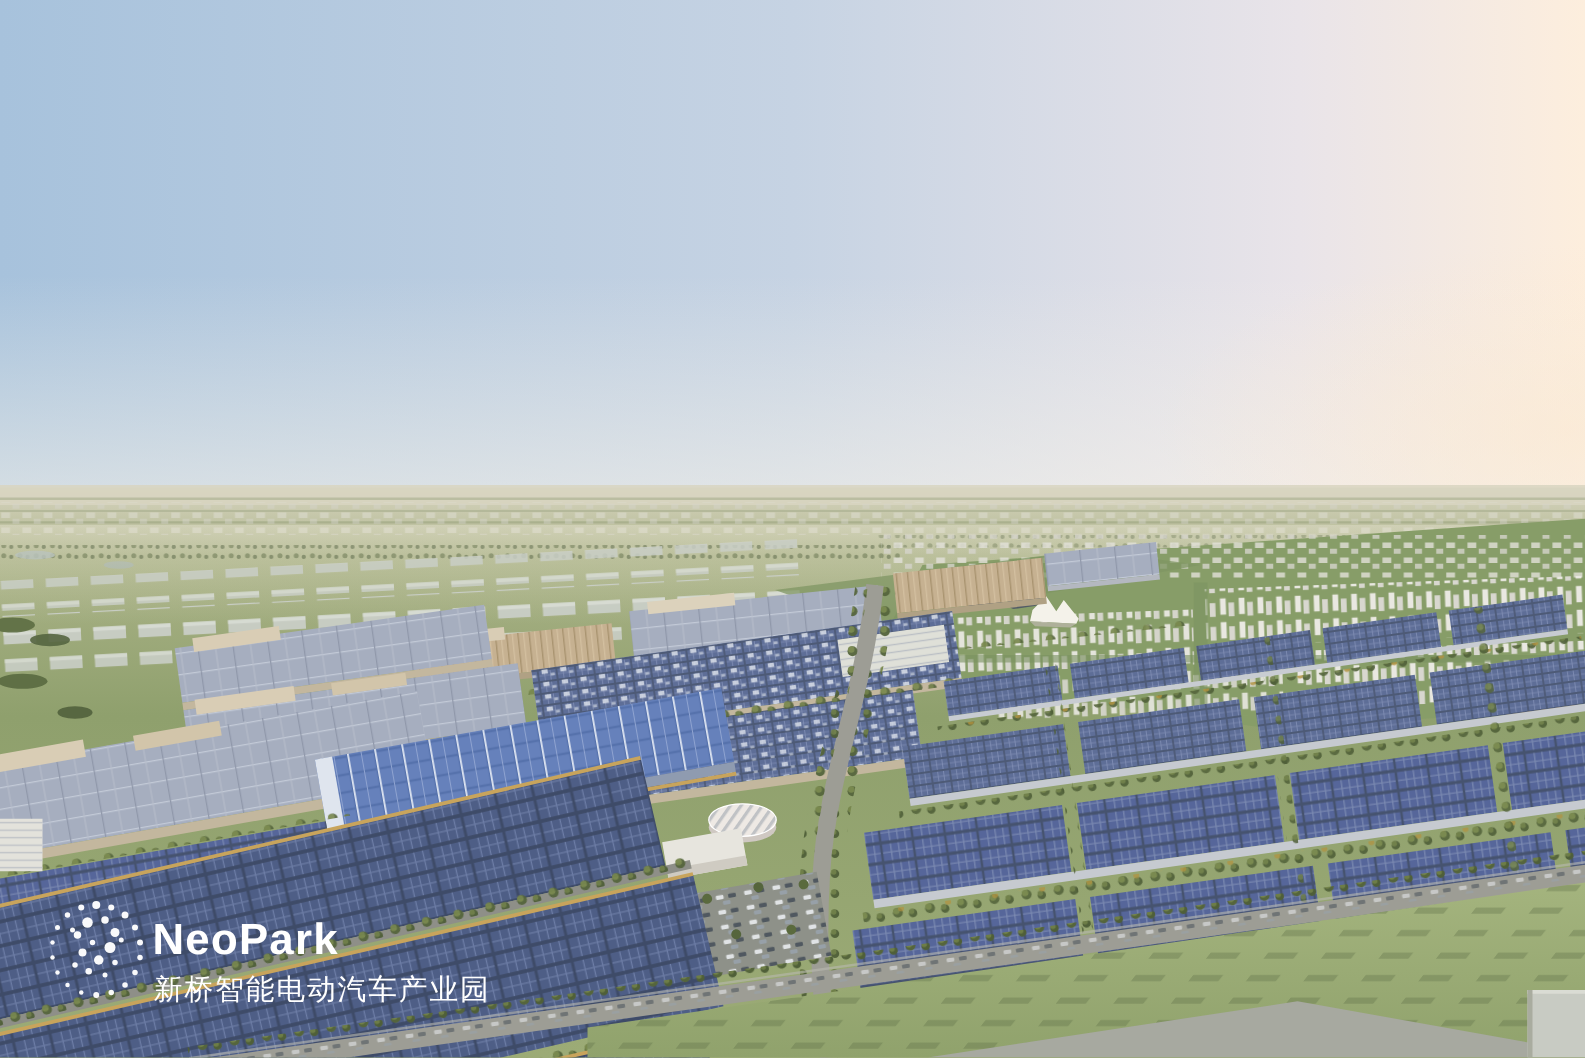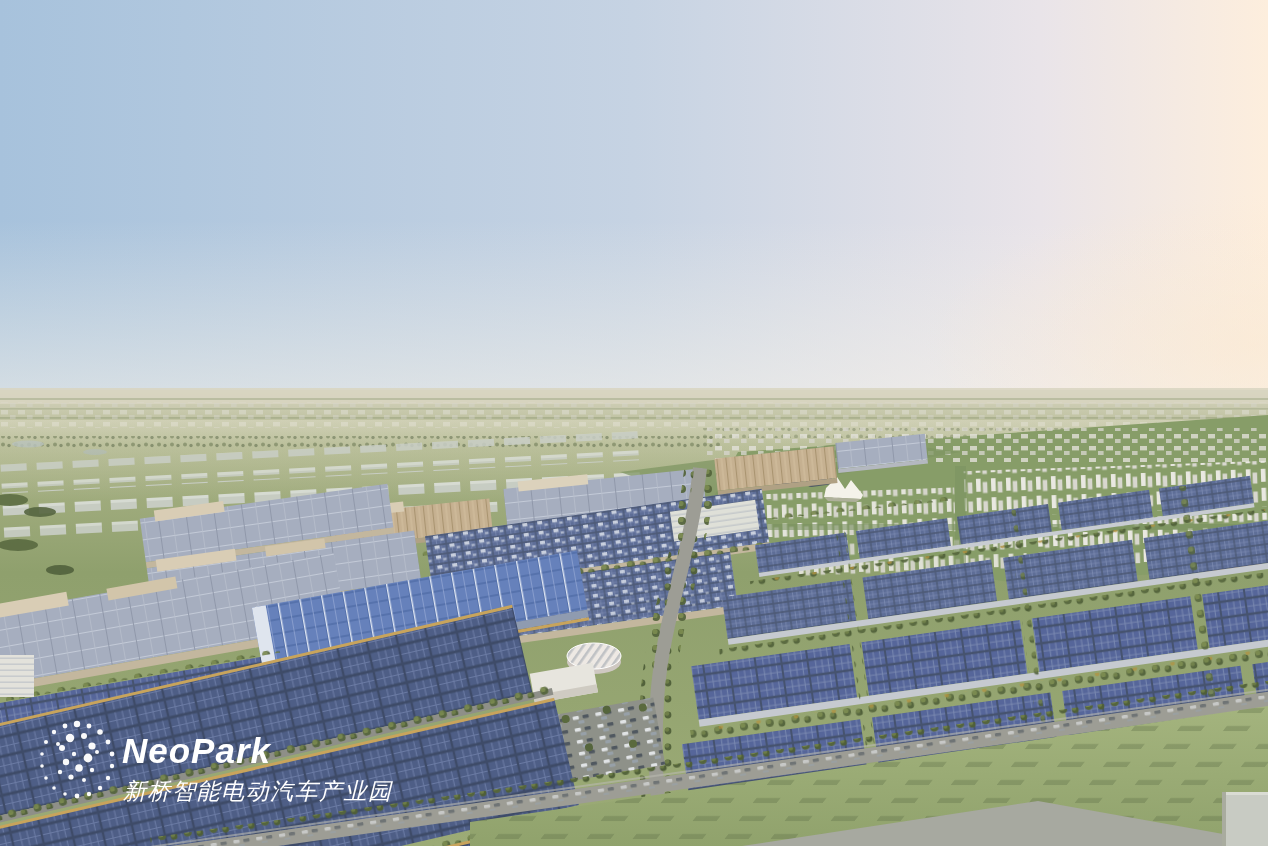--- a/index.html
+++ b/index.html
@@ -1,17 +1,17 @@
 <!DOCTYPE html>
 <html><head>
 <meta charset="utf-8">
 <style>
   html,body{margin:0;padding:0;background:#9cab76;}
   body{width:1268px;height:846px;overflow:hidden;font-family:"Liberation Sans",sans-serif;}
-  #stage{position:relative;width:1268px;height:846px;font-style:italic;}
+  #stage{position:relative;width:1268px;height:846px;}
   svg{display:block;}
   .brand{font-family:"Liberation Sans",sans-serif;font-weight:bold;letter-spacing:1px;}
   .brand-cn{font-family:"Liberation Sans","DejaVu Sans",sans-serif;letter-spacing:1.5px;}
 </style>
 </head>
 <body>
 
 <div id="stage">
 <svg width="1268" height="846" viewBox="0 0 1268 846">
   <defs>

